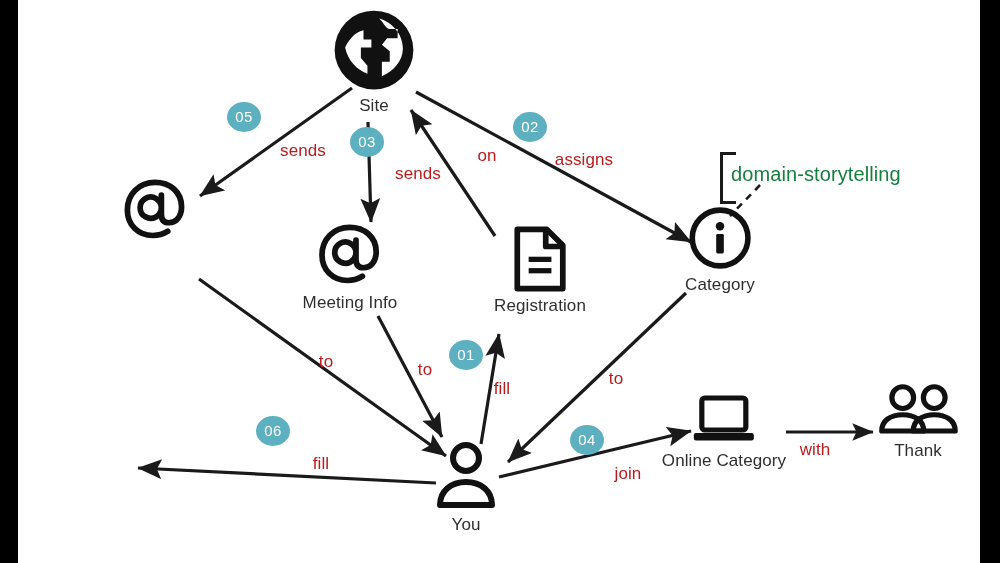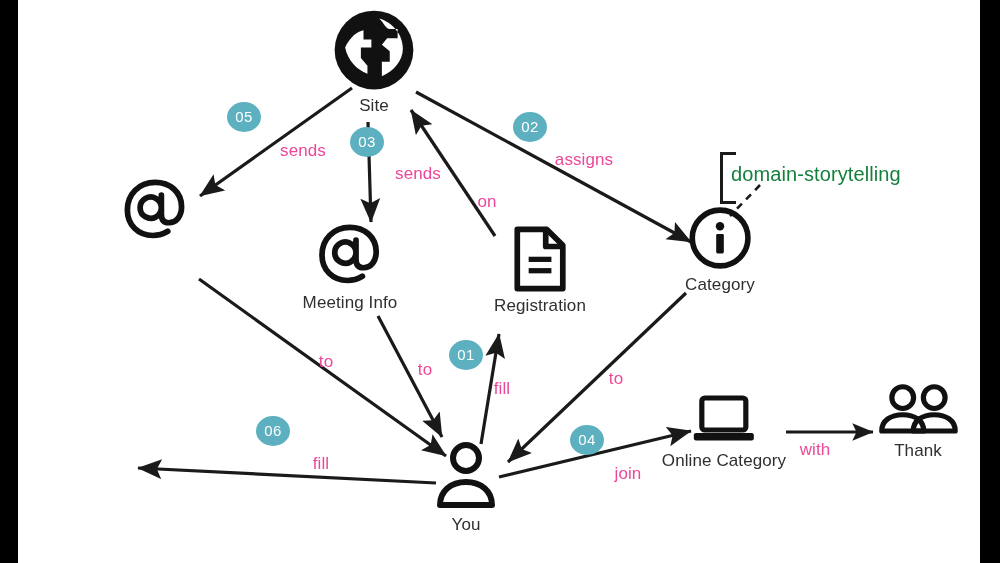--- a/index.html
+++ b/index.html
@@ -65,21 +65,21 @@
     margin-top: 4px;
     font-size: 17px;
     color: #2f2f2f;
     line-height: 1.12;
     letter-spacing: .1px;
   }
   .edge-label {
     position: absolute;
     z-index: 6;
     font-size: 17px;
-    color: #ec4899;
+    color: #b91c1c;
     white-space: nowrap;
     transform: translate(-50%, -50%);
     letter-spacing: .1px;
   }
   .badge {
     position: absolute;
     z-index: 7;
     width: 34px;
     height: 30px;
     border-radius: 50%;
@@ -236,21 +236,21 @@
         <svg width="62" height="72" viewBox="0 0 62 72" xmlns="http://www.w3.org/2000/svg">
           <circle cx="31" cy="19" r="13" stroke="#111111" stroke-width="6" fill="none"></circle>
           <path d="M5 66 C5 52 16 43 31 43 C46 43 57 52 57 66 Z" stroke="#111111" stroke-width="6" fill="none" stroke-linejoin="round"></path>
         </svg>
       </span>
       <span class="caption">You</span>
     </div>
 
     <div class="edge-label" style="left:285px; top:151px;">sends</div>
     <div class="edge-label" style="left:400px; top:174px;">sends</div>
-    <div class="edge-label" style="left:469px; top:156px;margin-top:46px;">on</div>
+    <div class="edge-label" style="left:469px; top:156px;">on</div>
     <div class="edge-label" style="left:566px; top:160px;">assigns</div>
     <div class="edge-label" style="left:308px; top:362px;">to</div>
     <div class="edge-label" style="left:407px; top:370px;">to</div>
     <div class="edge-label" style="left:598px; top:379px;">to</div>
     <div class="edge-label" style="left:484px; top:389px;">fill</div>
     <div class="edge-label" style="left:303px; top:464px;">fill</div>
     <div class="edge-label" style="left:610px; top:474px;">join</div>
     <div class="edge-label" style="left:797px; top:450px;">with</div>
 
     <div class="badge" style="left:448px; top:355px;">01</div>

